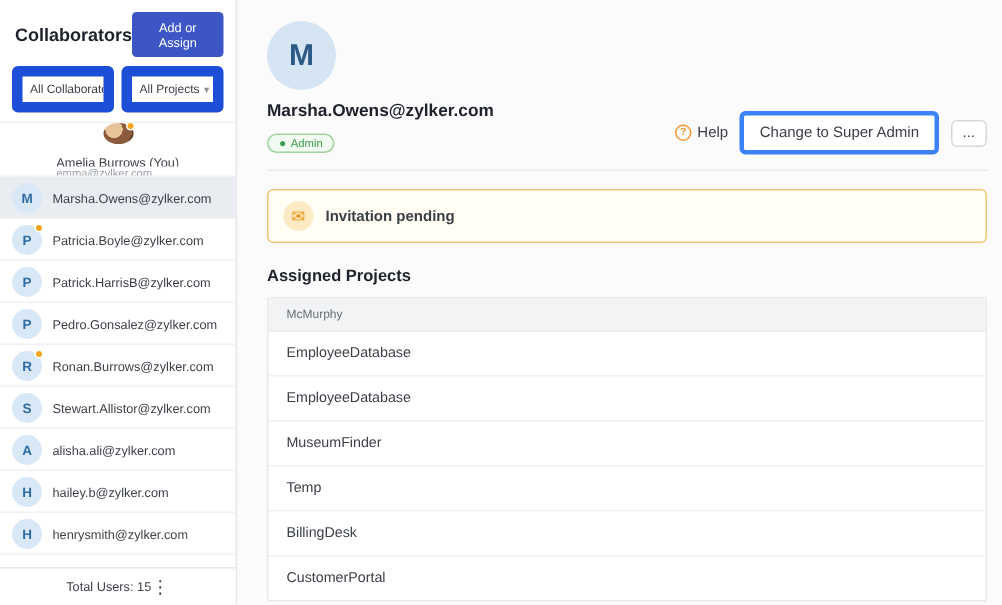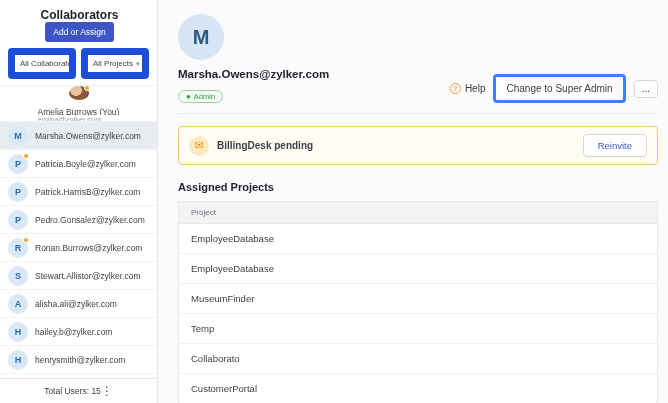--- a/index.html
+++ b/index.html
@@ -3,21 +3,21 @@
 <meta charset="utf-8">
 <style>
   * { margin:0; padding:0; box-sizing:border-box; }
   html,body { width:668px; height:403px; overflow:hidden;
     font-family:"Liberation Sans", sans-serif; background:#fbfbfc; color:#333; }
   .app { display:flex; width:668px; height:403px; }
 
   
   .sidebar { width:158px; min-width:158px; background:#fff; border-right:1px solid #e4e6ea;
     display:flex; flex-direction:column; }
-  .sb-header { display:flex; align-items:center; justify-content:space-between; padding:8px 8px 6px 10px;flex-direction:column; }
+  .sb-header { display:flex; align-items:center; justify-content:space-between; padding:8px 8px 6px 10px; }
   .sb-title { font-size:12px; font-weight:bold; color:#1d2129; }
   .btn-primary { background:#3d56c6; color:#fff; border:none; font-size:8.5px; padding:5px 8px;
     border-radius:3px; cursor:pointer; font-family:inherit; }
   .search-wrap { margin:2px 8px 6px; border:1px solid #dcdfe4; border-radius:4px;
     display:flex; align-items:center; padding:4px 6px; background:#fff; }
   .search-wrap svg { flex:none; margin-right:4px; }
   .search-wrap input { border:none; outline:none; font-size:8.5px; width:100%; color:#444;
     font-family:inherit; background:transparent; }
   .filters { display:flex; gap:5px; margin:0 8px 6px; }
   .filter { flex:1; border:7px solid #1d4ed8; border-radius:4px; font-size:8px; color:#3b3f46;
@@ -203,32 +203,31 @@
           <span>Help</span>
         </span>
         <button class="btn-secondary">Change to Super Admin</button>
         <button class="btn-more">...</button>
       </div>
     </div>
 
     <div class="banner">
       <div class="banner-left">
         <span class="mail-icon">✉</span>
-        <span class="banner-text">BillingDesk pending</span>
-      </div>
-      <button class="btn-reinvite">Reinvite</button>
+        <span class="banner-text">Invitation pending</span>
+      </div>
     </div>
 
     <div class="section-title">Assigned Projects</div>
 
     <div class="table">
-      <div class="t-head">Project</div>
+      <div class="t-head">McMurphy</div>
       <div class="t-row">EmployeeDatabase</div>
       <div class="t-row">EmployeeDatabase</div>
       <div class="t-row">MuseumFinder</div>
       <div class="t-row">Temp</div>
-      <div class="t-row">Collaborato</div>
+      <div class="t-row">BillingDesk</div>
       <div class="t-row">CustomerPortal</div>
 
     </div>
 
   </div>
 </div>
 
 </body></html>

